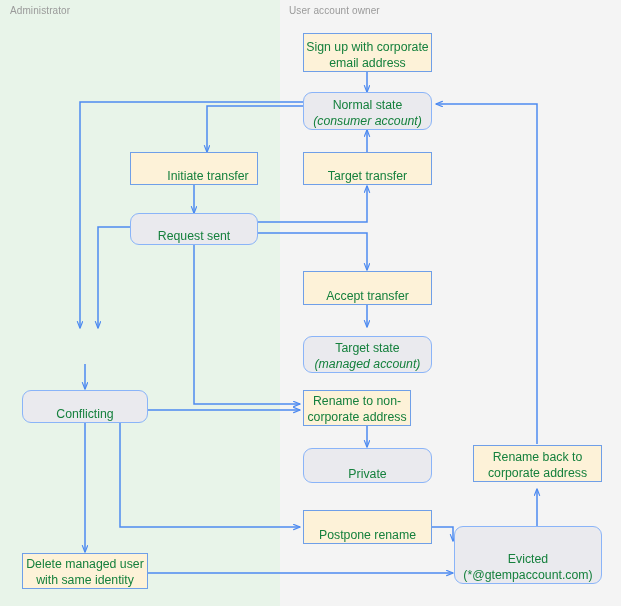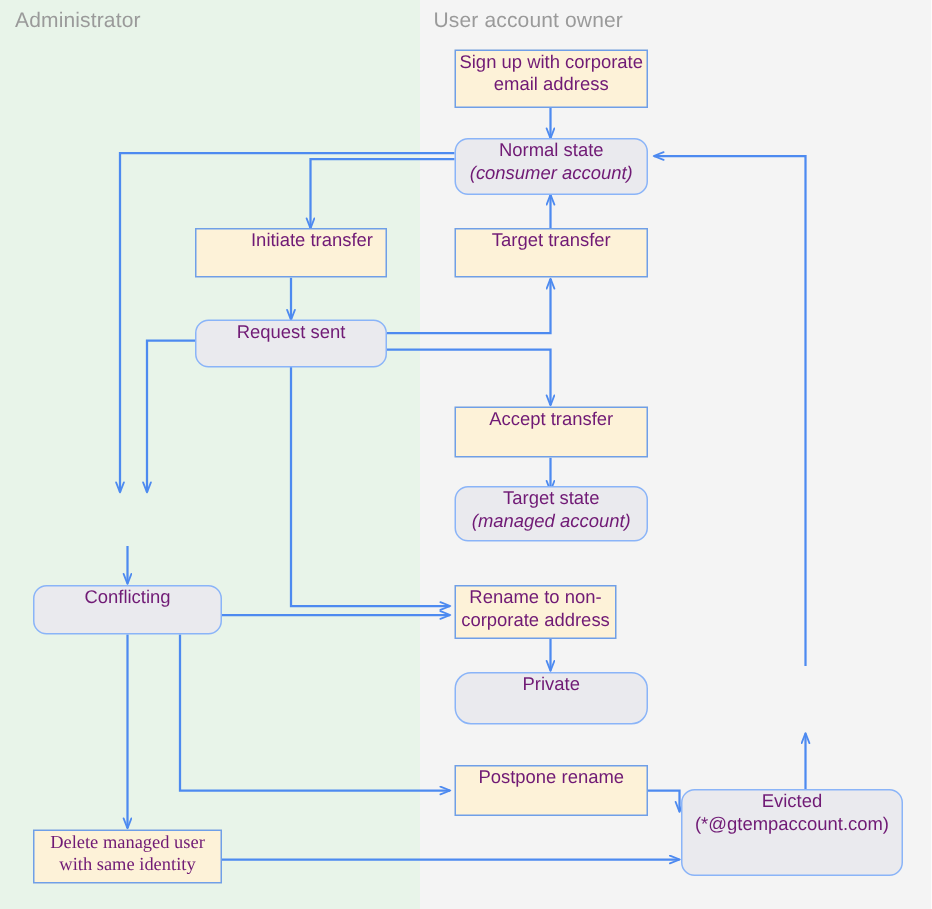--- a/index.html
+++ b/index.html
@@ -2,27 +2,27 @@
 <html><head>
 <meta charset="utf-8">
 <style>
   html,body{margin:0;padding:0;background:#ffffff;}
   body{font-family:"Liberation Sans", sans-serif;}
   #canvas{position:relative;width:621px;height:606px;overflow:hidden;background:#ffffff;}
 
   .lane{position:absolute;top:0;bottom:0;}
   .lane-admin{left:0;width:280px;background:#e8f4e9;}
   .lane-user{left:280px;width:341px;background:#f4f4f4;}
-  .lane-label{position:absolute;top:5px;font-size:14px;color:#9a9a9a;letter-spacing:.1px;}
+  .lane-label{position:absolute;top:5px;font-size:10px;color:#9a9a9a;letter-spacing:.1px;}
 
   #edges{position:absolute;left:0;top:0;width:621px;height:606px;}
 
   .node{position:absolute;box-sizing:border-box;display:flex;flex-direction:column;
-        align-items:center;justify-content:flex-start;text-align:center;
-        font-size:12.3px;color:#701a75;line-height:1.25;z-index:5;}
+        align-items:center;justify-content:flex-end;text-align:center;
+        font-size:12.3px;color:#15803d;line-height:1.25;z-index:5;}
   .process{background:#fdf2d8;border:1px solid #6f9fe8;}
   .state{background:#eaeaee;border:1.4px solid #8ab4f8;border-radius:9px;}
   .node .sub{font-style:italic;}
 </style>
 </head>
 <body>
 
 <div id="canvas">
 
   <div class="lane lane-admin"></div>
@@ -97,45 +97,48 @@
   </div>
 
   <div class="node state" style="left:130px;top:213px;width:128px;height:32px;">
     <span>Request sent</span>
   </div>
 
   <div class="node process" style="left:303px;top:271px;width:129px;height:34px;">
     <span>Accept transfer</span>
   </div>
 
-  <div class="node state" style="left:303px;top:324px;width:129px;height:37px;">
+  <div class="node state" style="left:303px;top:336px;width:129px;height:37px;">
     <span>Target state</span>
     <span class="sub">(managed account)</span>
   </div>
 
 
   <div class="node state" style="left:22px;top:390px;width:126px;height:33px;">
     <span>Conflicting</span>
   </div>
 
   <div class="node process" style="left:303px;top:390px;width:108px;height:36px;">
     <span>Rename to non-corporate address</span>
   </div>
 
-  <div class="node state" style="left:303px;top:448px;width:129px;height:35px;border-radius:11px;">
+  <div class="node state" style="left:303px;top:448px;width:129px;height:35px;">
     <span>Private</span>
   </div>
 
+  <div class="node process" style="left:473px;top:445px;width:129px;height:37px;">
+    <span>Rename back to corporate address</span>
+  </div>
 
   <div class="node process" style="left:303px;top:510px;width:129px;height:34px;">
     <span>Postpone rename</span>
   </div>
 
   <div class="node state" style="left:454px;top:526px;width:148px;height:58px;">
     <span>Evicted</span>
     <span>(*@gtempaccount.com)</span>
   </div>
 
-  <div class="node process" style="left:22px;top:553px;width:126px;height:36px;font-family:Liberation Serif, serif;">
+  <div class="node process" style="left:22px;top:553px;width:126px;height:36px;">
     <span>Delete managed user with same identity</span>
   </div>
 
 </div>
 
 </body></html>

